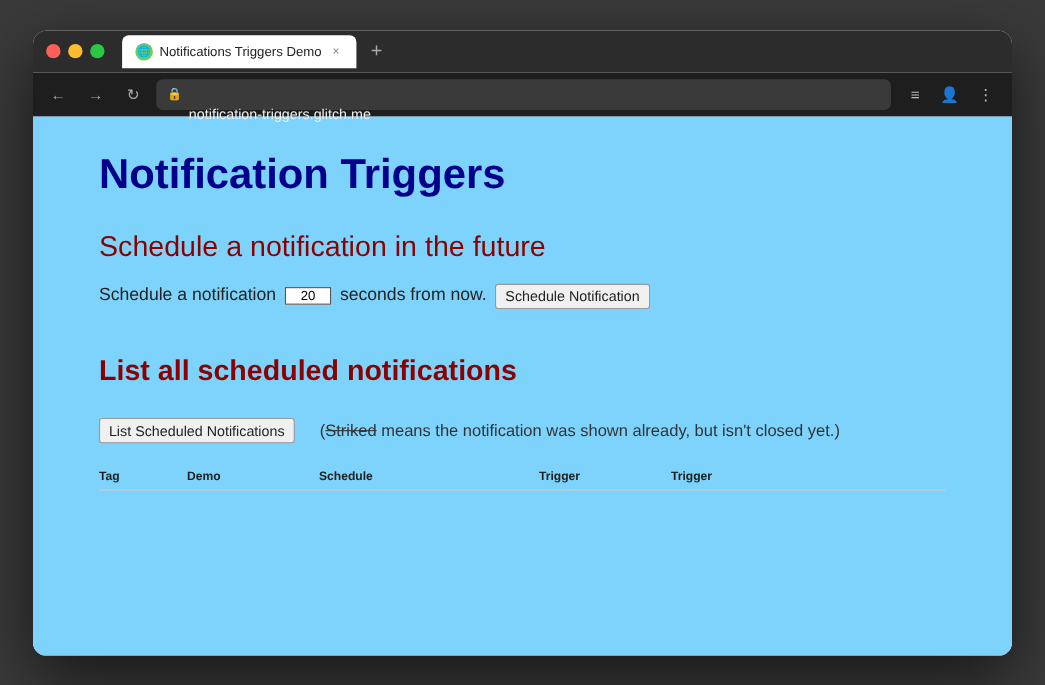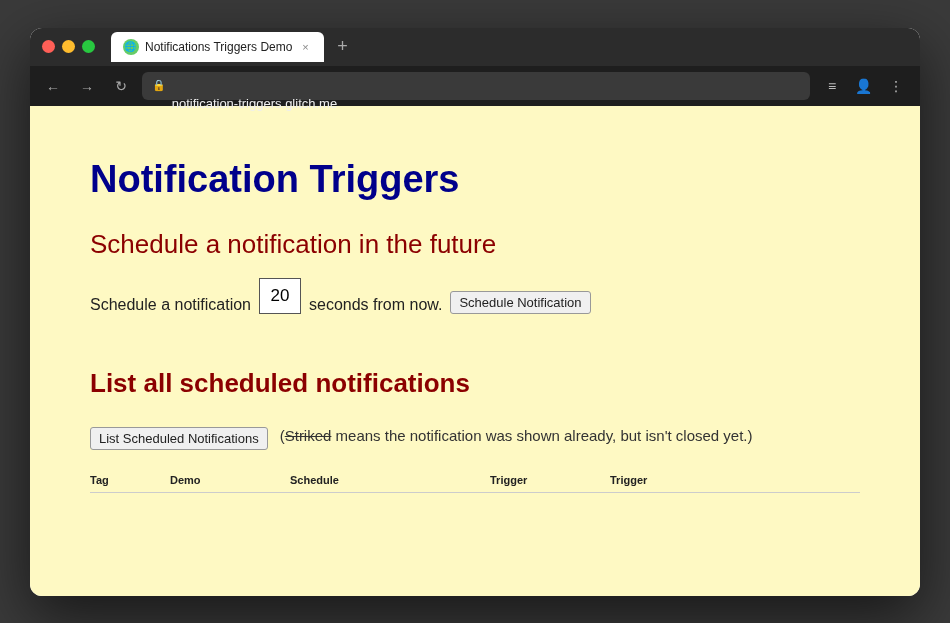--- a/index.html
+++ b/index.html
@@ -174,54 +174,54 @@
       display: flex;
       align-items: center;
       justify-content: center;
       color: #bbb;
       font-size: 14px;
       cursor: pointer;
     }
 
     
     .page-content {
-      background: #fef9c3;
-      padding: 52px 60px 80px 60px;
+      background: #7dd3fc;
+      padding: 32px 60px 80px 60px;
       min-height: 490px;
     }
 
     .page-title {
       font-size: 38px;
       font-weight: bold;
       color: #00008b;
       margin-bottom: 28px;
     }
 
     .section-title {
       font-size: 26px;
       font-weight: normal;
       color: #8b0000;
       margin-bottom: 18px;
     }
 
     .schedule-row {
       display: flex;
-      align-items: flex-end;
+      align-items: center;
       gap: 8px;
-      margin-bottom: 54px;
+      margin-bottom: 40px;
       font-size: 16px;
       color: #222;
     }
 
     .seconds-input {
       width: 42px;
-      height: 36px;
+      height: 16px;
       border: 1px solid #555;
       padding: 2px 4px;
-      font-size: 17px;
+      font-size: 12px;
       text-align: center;
     }
 
     .btn {
       padding: 3px 8px;
       font-size: 13px;
       background: #f0f0f0;
       border: 1px solid #999;
       border-radius: 3px;
       cursor: pointer;
@@ -230,22 +230,22 @@
 
     .list-section-title {
       font-size: 26px;
       font-weight: bold;
       color: #8b0000;
       margin-bottom: 28px;
     }
 
     .list-controls {
       display: flex;
-      align-items: flex-start;
-      gap: 12px;
+      align-items: center;
+      gap: 23px;
       margin-bottom: 24px;
       font-size: 15px;
       color: #222;
     }
 
     .striked-note {
       font-size: 15px;
       color: #333;
     }
 

